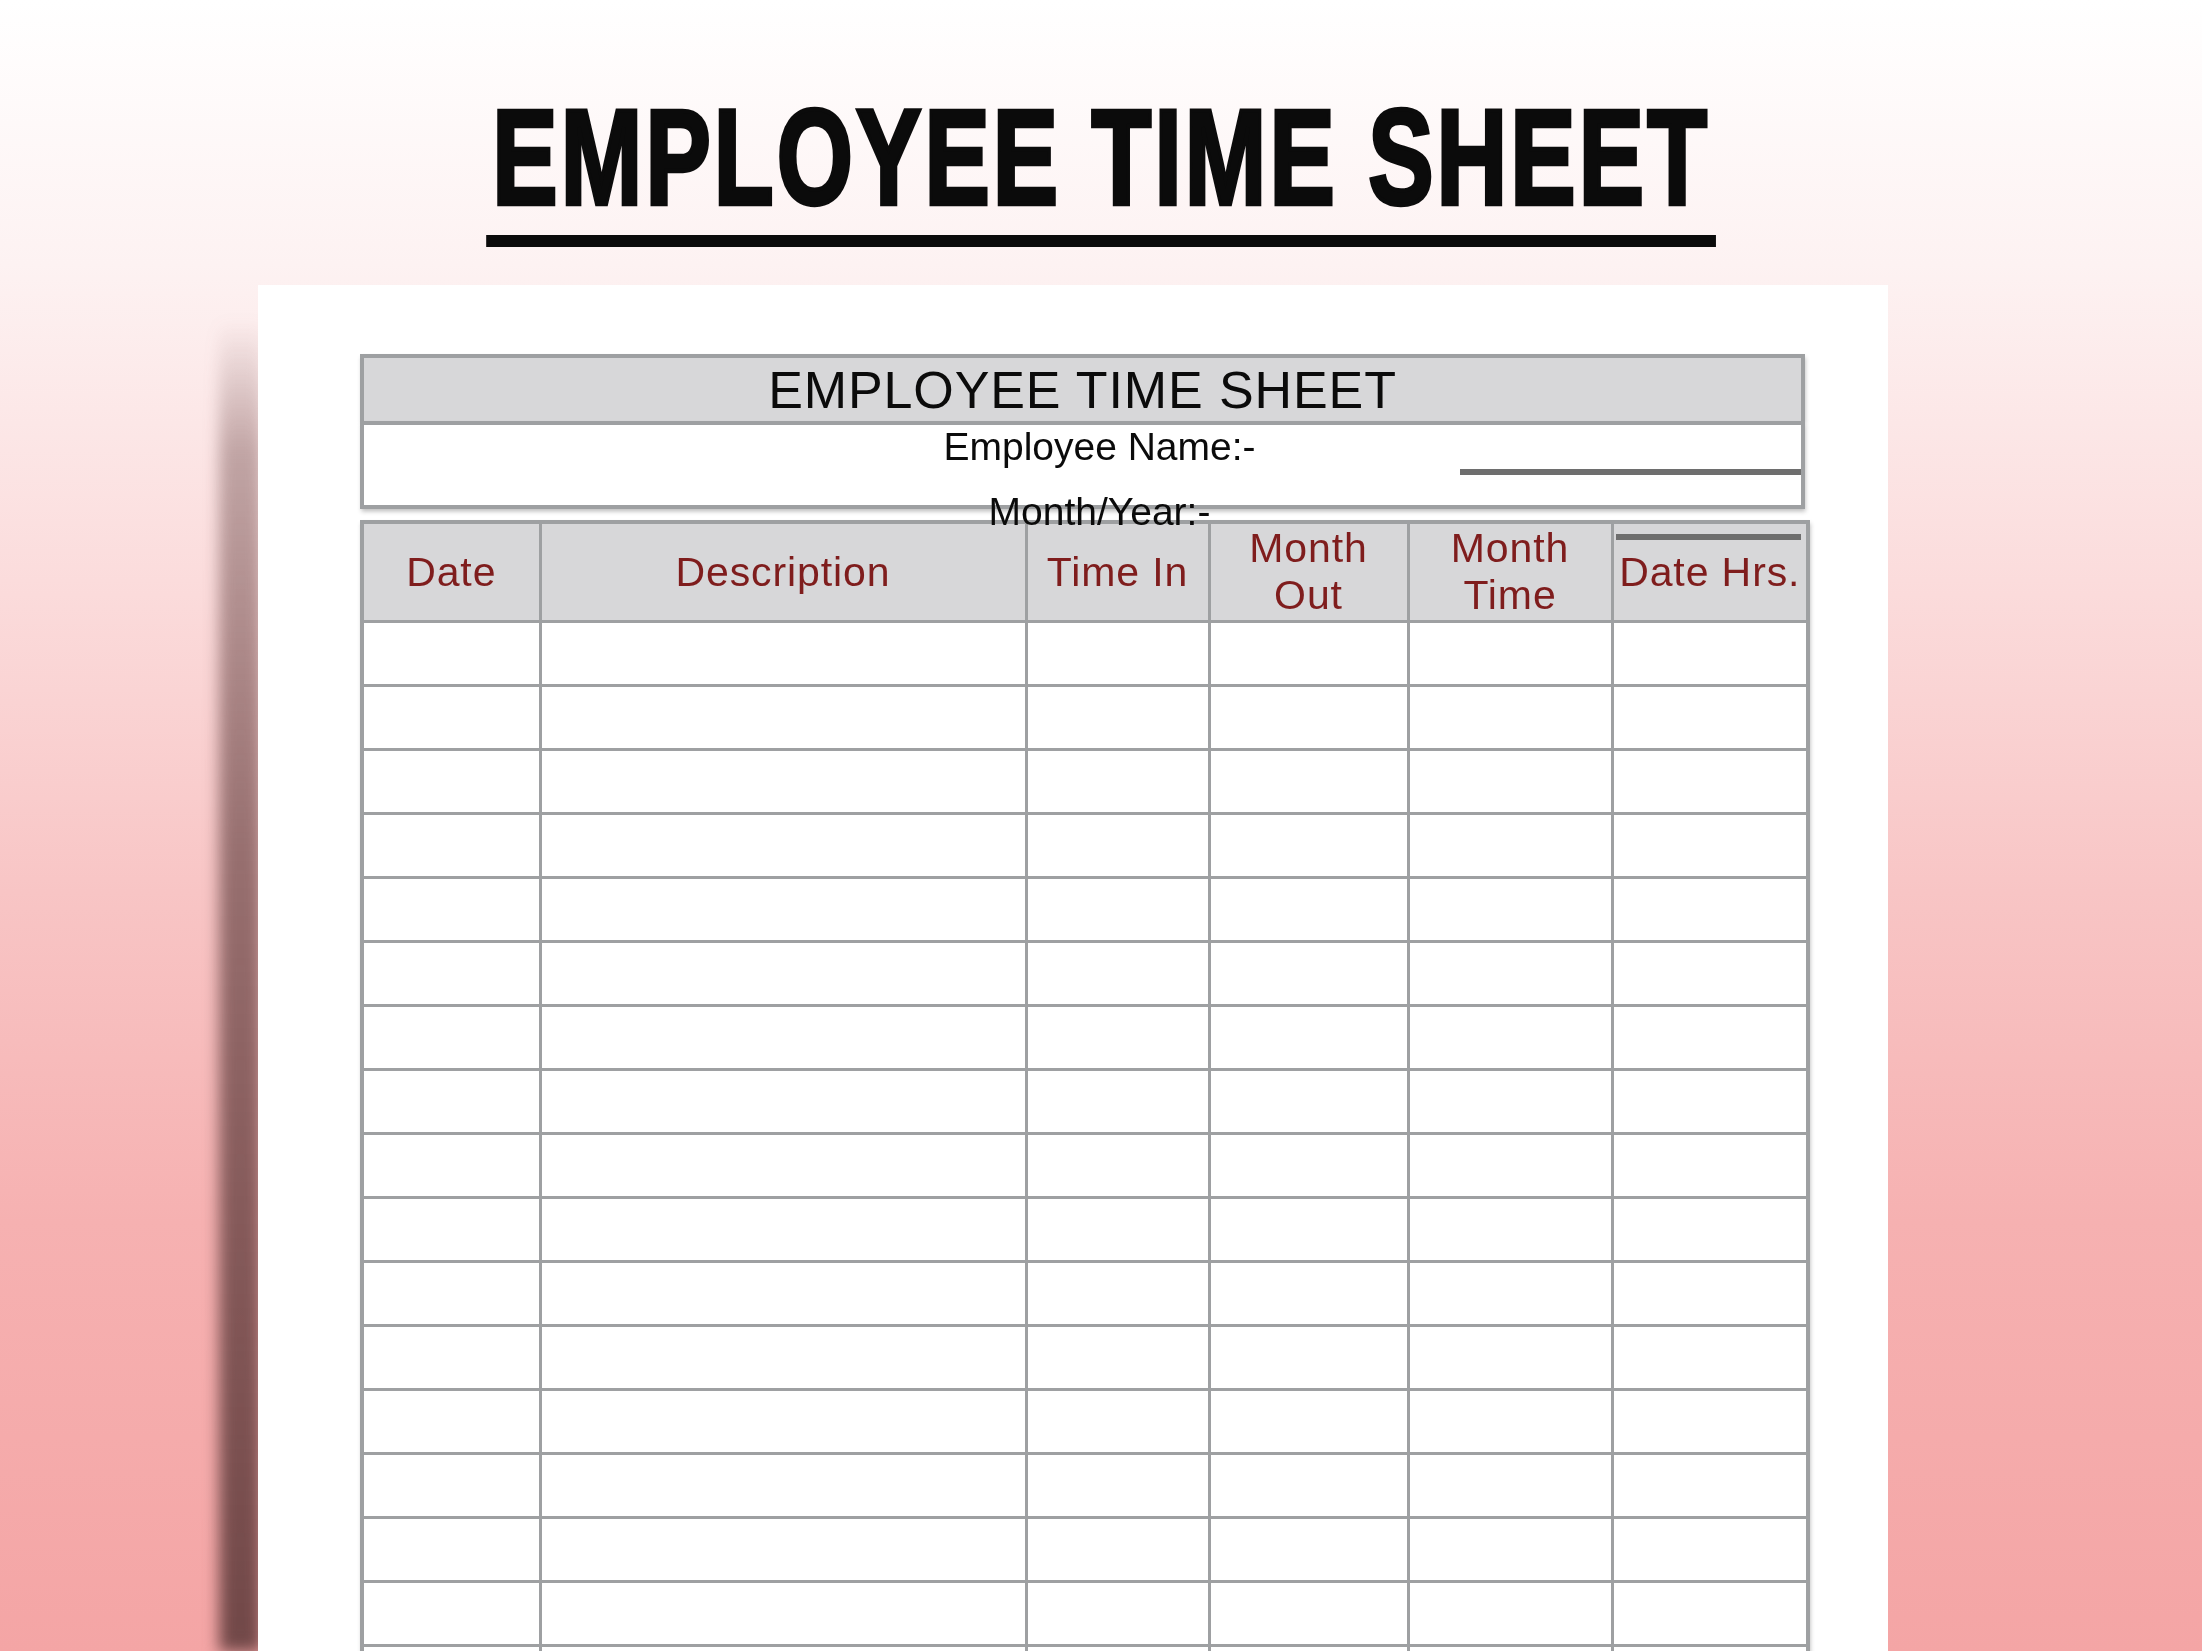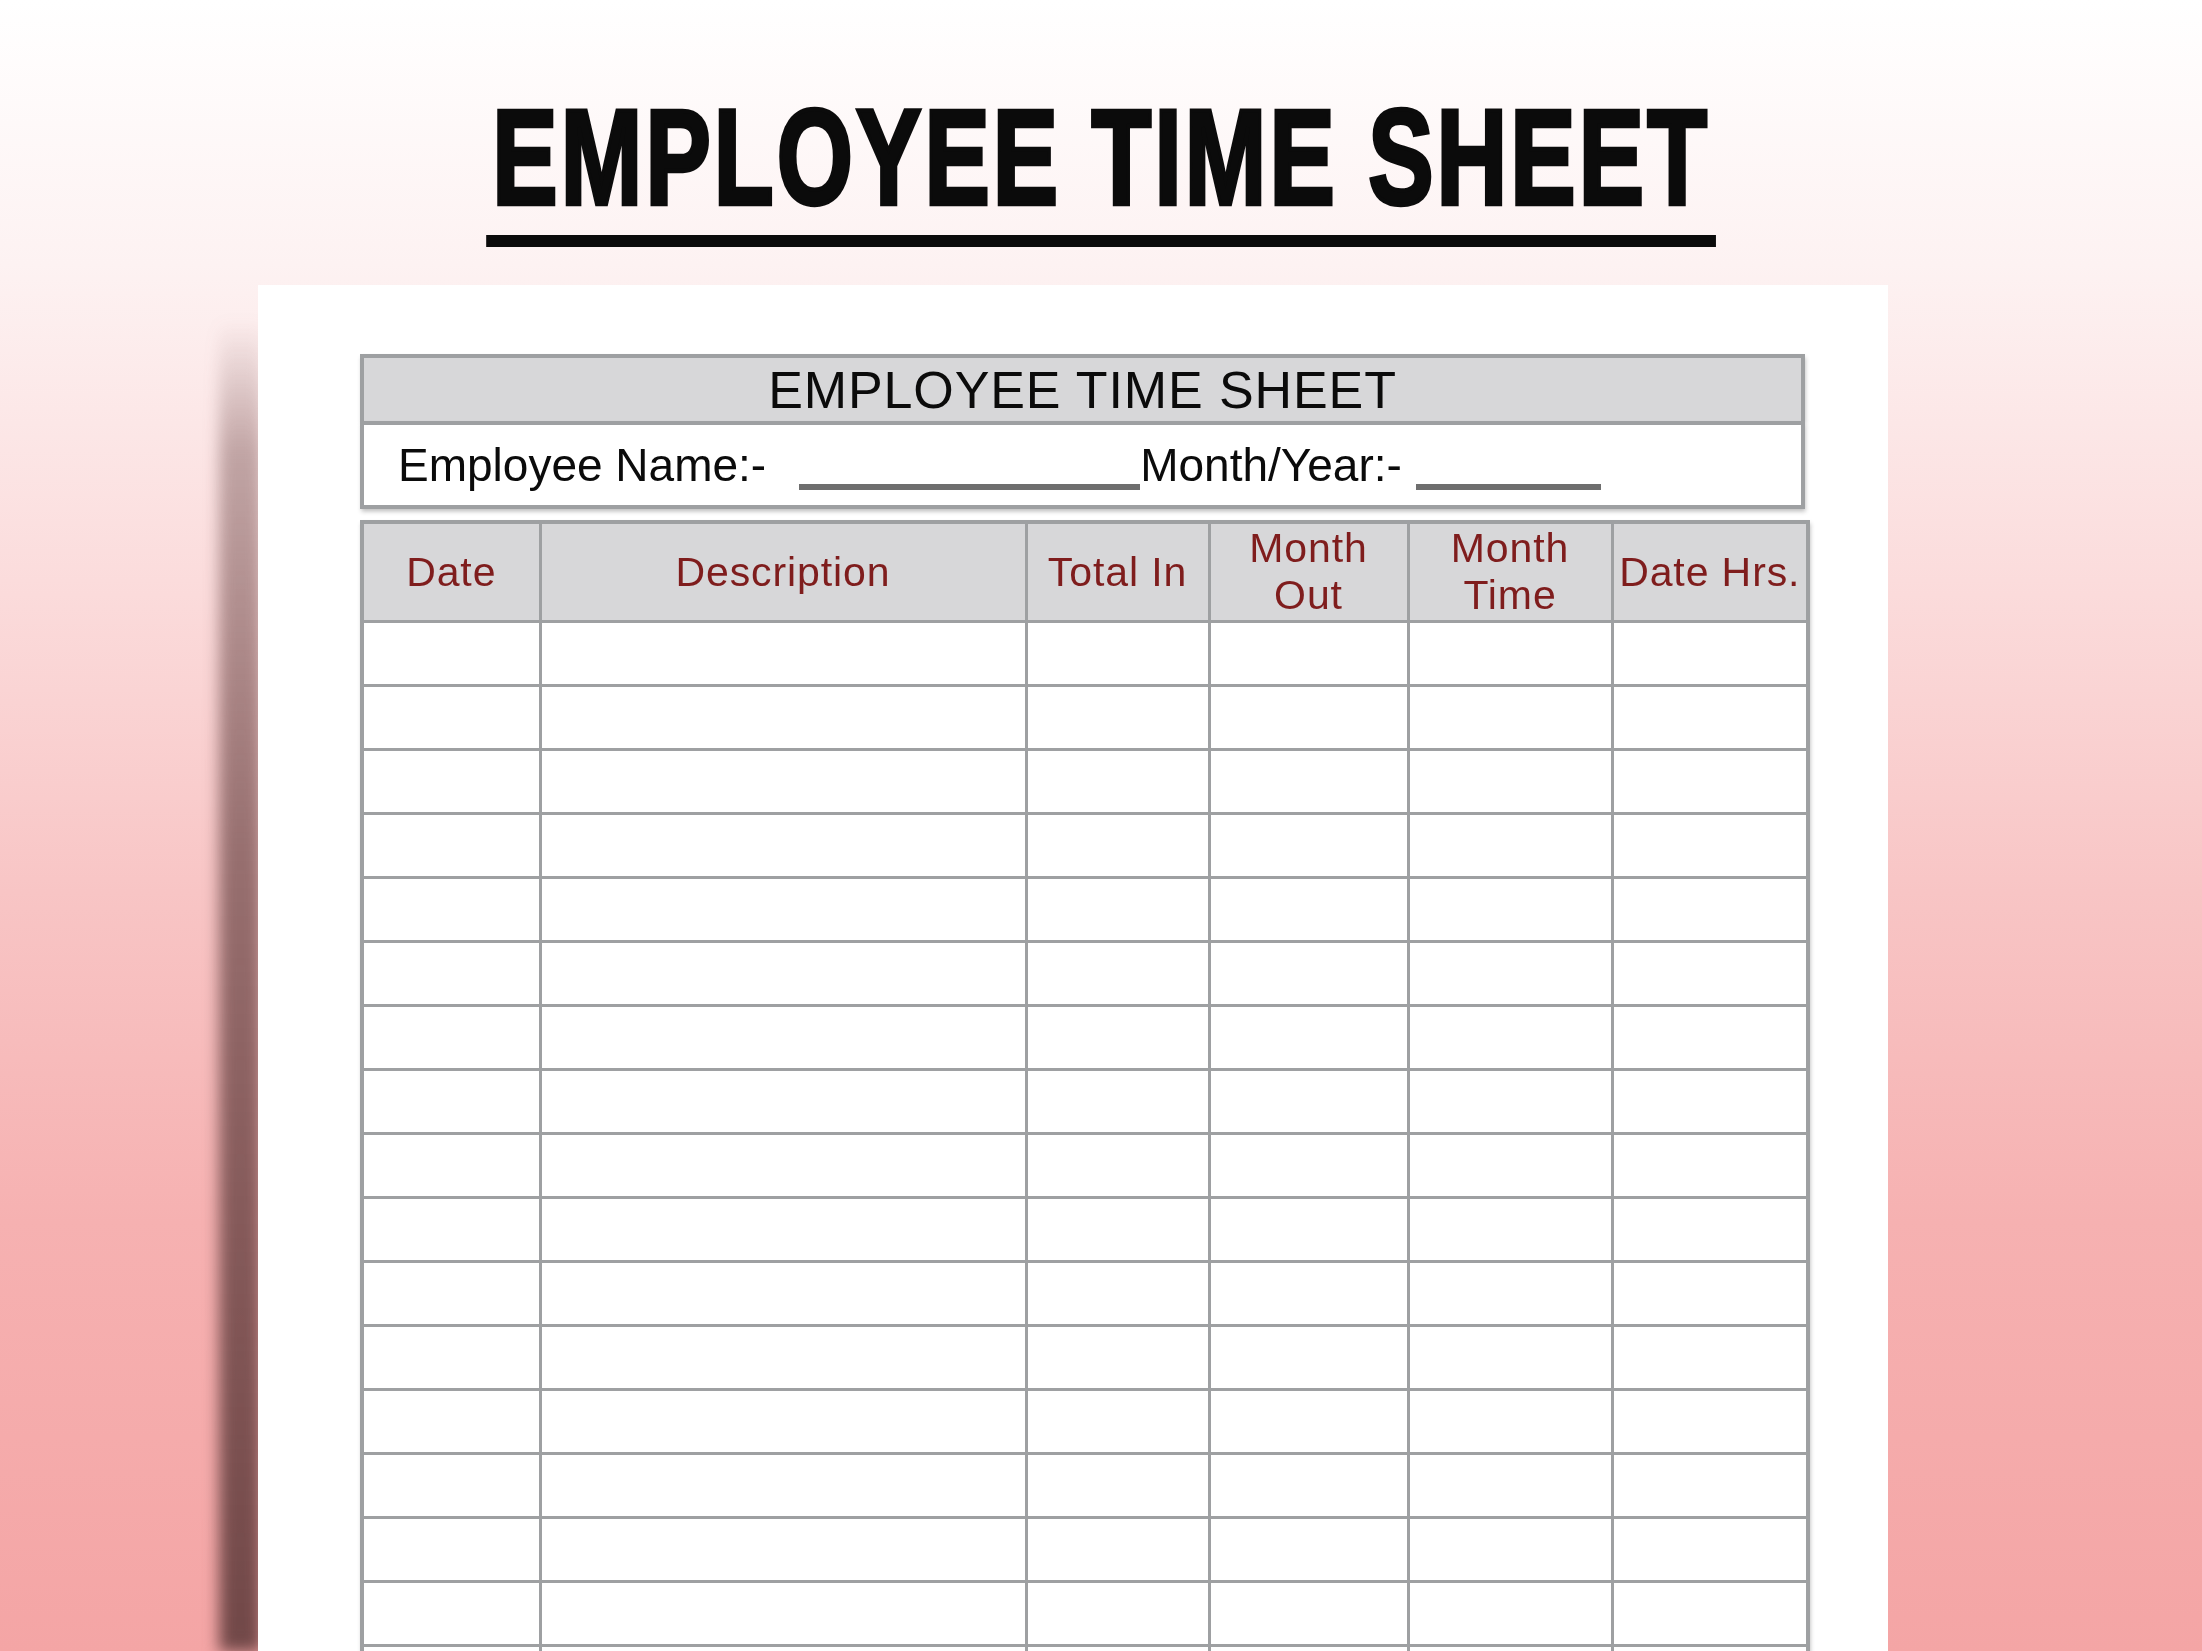--- a/index.html
+++ b/index.html
@@ -73,23 +73,24 @@
   }
 
   
   .info-row {
     box-sizing: border-box;
     height: 88px;
     background: #ffffff;
     border: 4.3px solid var(--table-border, #9ea0a2);
     display: flex;
     align-items: center;
-    font-size: 46px;
+    font-size: 39px;
     padding-left: 34px;
     box-shadow: 0.9px 2.6px 4.3px rgba(40,40,40,0.30);
+    flex-direction: column;
   }
   .blank {
     align-self: flex-end;
     height: 24px;
     margin-bottom: 14.6px;
     border-bottom: 6px solid var(--blank-line, #6e6e6e);
   }
   .blank-name  { width: 341px; margin-left: 33px; }
   .lbl-month   { }
   .blank-month { width: 185px; margin-left: 13.8px; }
@@ -144,21 +145,21 @@
         <col style="width:486px">
         <col style="width:183px">
         <col style="width:199px">
         <col style="width:204px">
         <col style="width:196px">
       </colgroup>
       <thead>
         <tr>
             <th>Date</th>
             <th>Description</th>
-            <th>Total In</th>
+            <th>Time In</th>
             <th>Month Out</th>
             <th>Month Time</th>
             <th>Date Hrs.</th>
           </tr>
       </thead>
       <tbody>
           <tr>
             <td></td>
             <td></td>
             <td></td>

